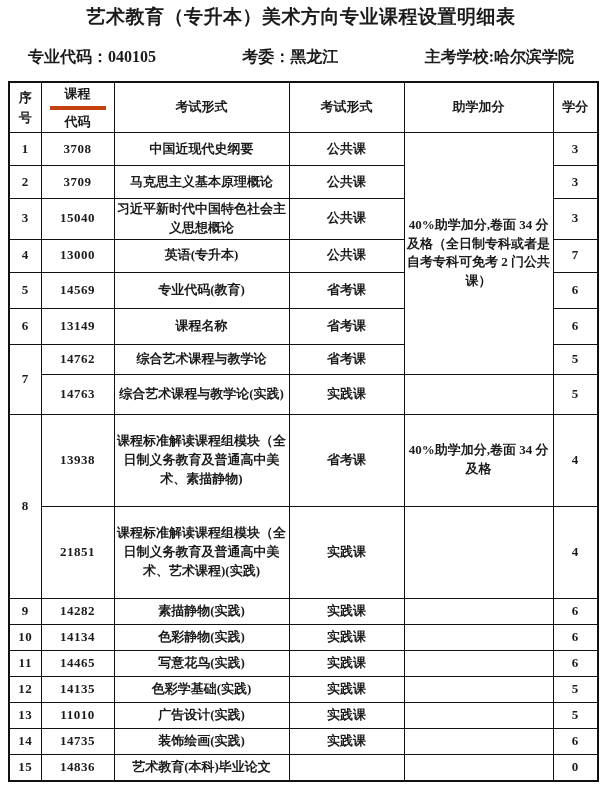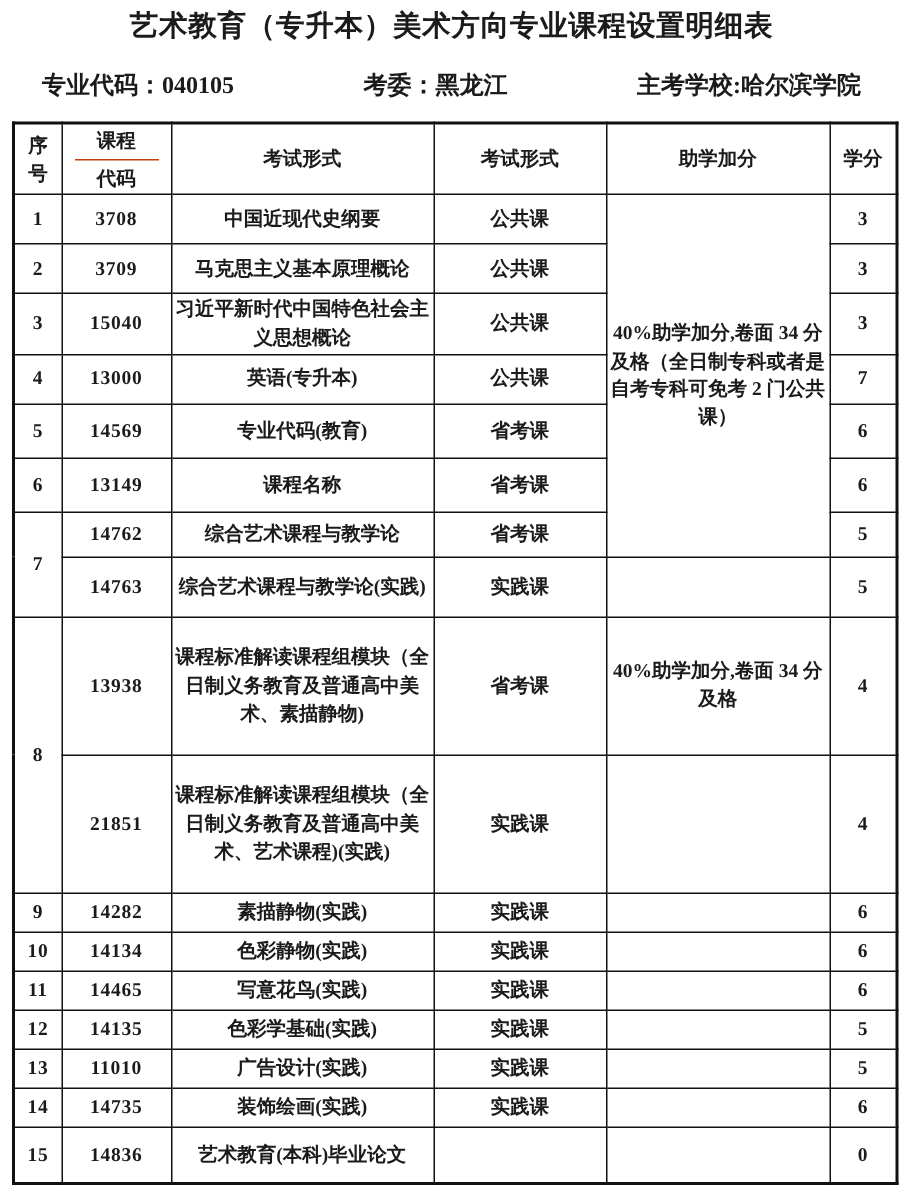--- a/index.html
+++ b/index.html
@@ -42,37 +42,37 @@
     vertical-align:middle;
     font-size:13px;
     font-weight:bold;
     line-height:1.45;
     overflow:hidden;
   }
   .num{font-size:14px;letter-spacing:0.5px;}
   .hdr-stack{display:block;line-height:1.5;}
   .hdr-code-bottom{
     display:block;
-    border-top:1px solid #c2410c;
+    border-top:4px solid #c2410c;
     line-height:1.5;
     margin:2px 6px 0 6px;
     padding-top:2px;
   }
   .bonus-cell{font-size:13px;line-height:1.65;padding:2px 6px;}
   .name-cell{padding:1px 6px;}
   
   .rh-head{height:44px;}
   .rh-s{height:33px;}
   .rh-r3{height:40px;}
   .rh-m{height:36px;}
   .rh-7a{height:30px;}
   .rh-7b{height:40px;}
   .rh-8{height:92px;}
   .rh-t{height:26px;}
-  .rh-15{height:38px;font-family:Liberation Serif, serif;}
+  .rh-15{height:27px;font-family:Liberation Serif, serif;}
 </style>
 </head>
 <body>
 
 <div class="page">
 
   <div class="doc-title">艺术教育（专升本）美术方向专业课程设置明细表</div>
 
   <div class="meta-line">
     <span>专业代码：040105</span>

